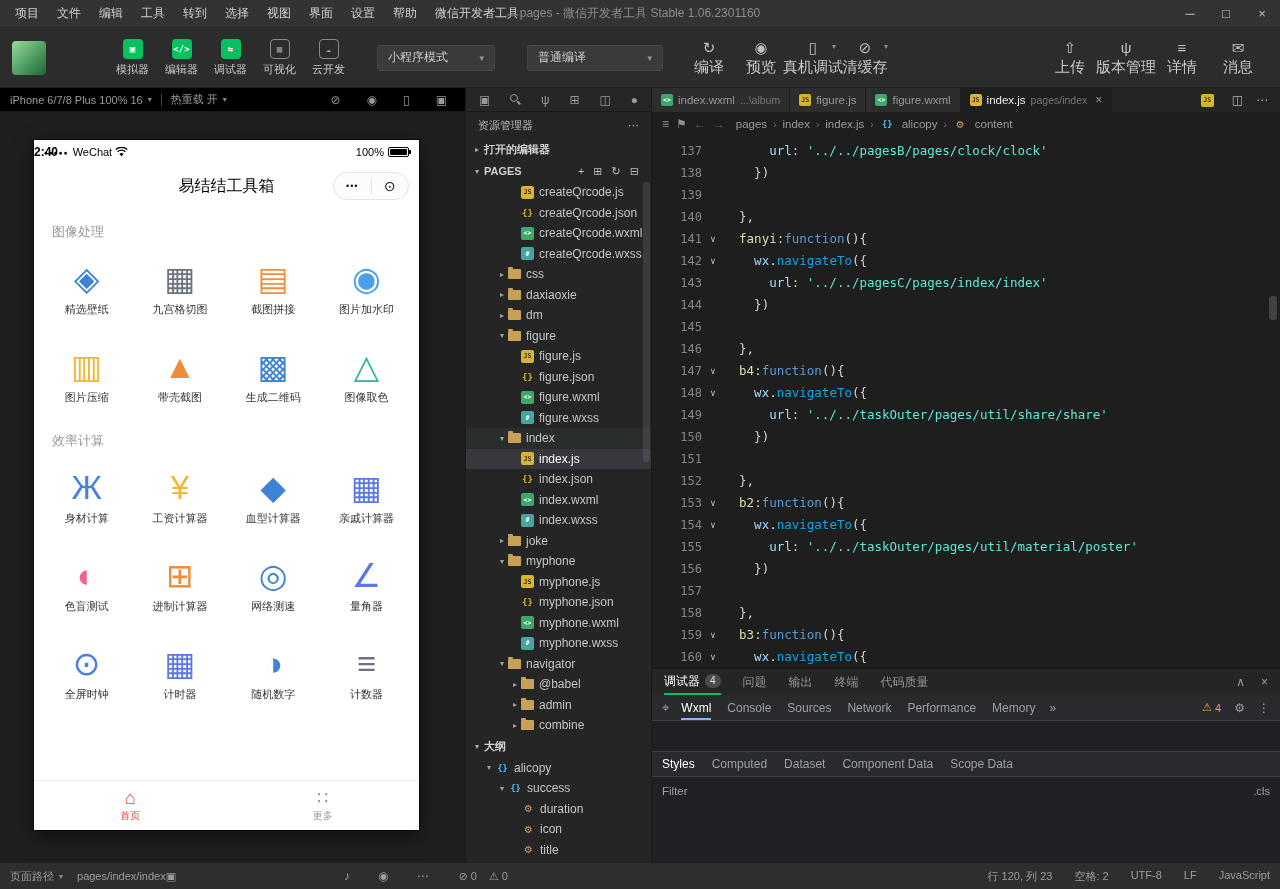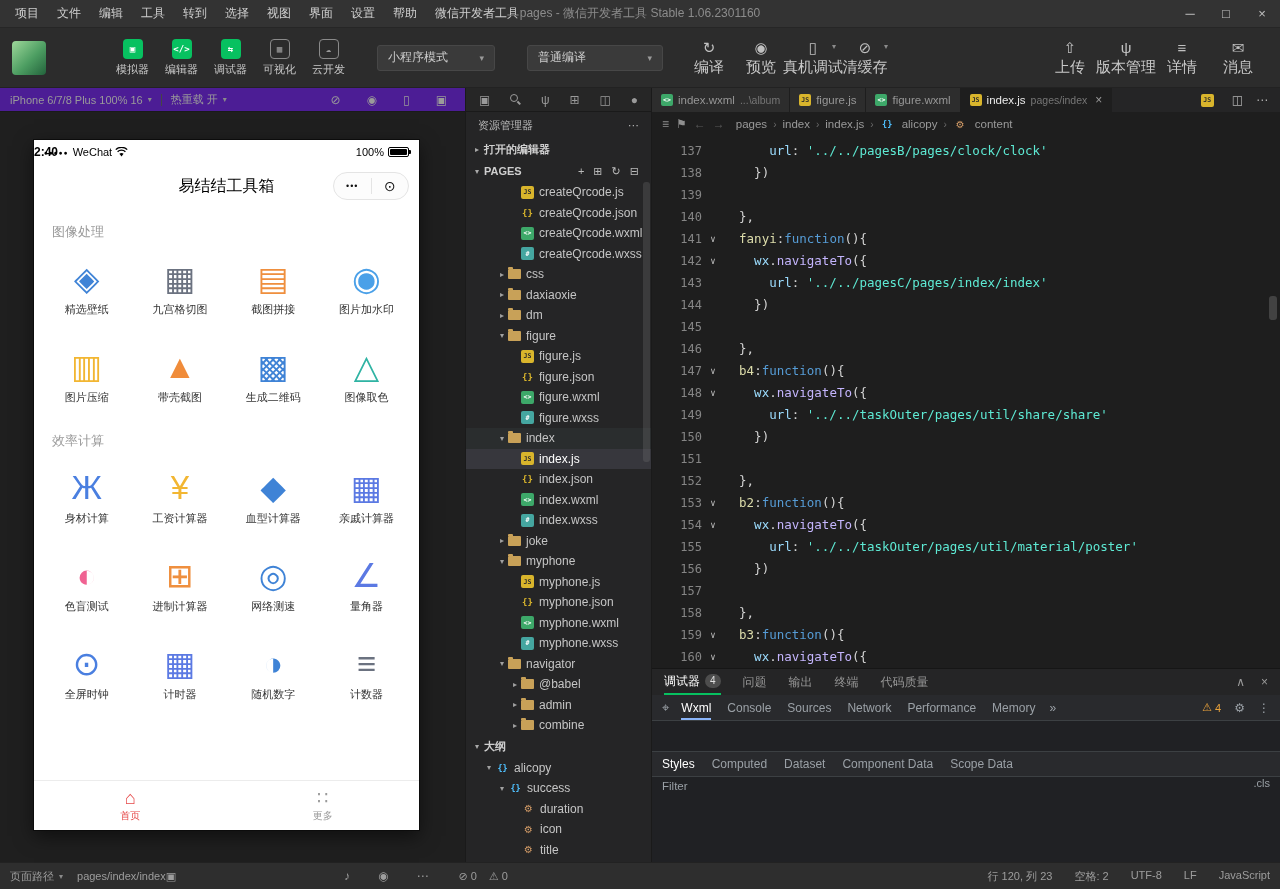--- a/index.html
+++ b/index.html
@@ -31,21 +31,21 @@
   .tb-act .lbl{font-size:15px;white-space:nowrap}
   .tb-act .caret{position:absolute;right:3px;top:3px;font-size:8px;color:#8a8a8a}
   .tb-spacer{flex:1}
   #tb-right{display:flex;gap:4px;padding-right:4px}
 
   
   .main{display:flex;height:774px;flex-shrink:0}
 
   
   .sim-col{width:465px;display:flex;flex-direction:column;background:#1f1f1f;flex-shrink:0}
-  .device-bar{height:24px;background:#4c1d95;display:flex;align-items:center;padding:0 10px;font-size:11px;color:#9a9a9a;border-bottom:1px solid #1a1a1a}
+  .device-bar{height:24px;background:#000000;display:flex;align-items:center;padding:0 10px;font-size:11px;color:#9a9a9a;border-bottom:1px solid #1a1a1a}
   .db-item{display:flex;align-items:center;gap:5px;white-space:nowrap}
   .db-caret{font-size:8px;color:#8a8a8a}
   .db-sep{width:1px;height:12px;background:#454545;margin:0 9px}
   .db-icons{margin-left:auto;display:flex;gap:26px;font-size:12px;color:#9a9a9a;padding-right:8px}
   .sim-area{flex:1;position:relative}
   .phone{position:absolute;left:34px;top:28px;width:385px;height:690px;background:#fff;color:#000;box-shadow:0 0 0 1px #0c0c0c,0 6px 18px rgba(0,0,0,.55);display:flex;flex-direction:column;overflow:hidden}
   .p-status{height:24px;display:flex;align-items:center;padding:0 10px;font-size:11px;position:relative;color:#000;flex-shrink:0}
   .p-sig{font-size:6.5px;letter-spacing:1px}
   .p-carrier{margin-left:4px;font-size:11px}
   .p-wifi{margin-left:3px;display:flex;align-items:center}
@@ -112,21 +112,21 @@
   .nav-ic{color:#8f8f8f;font-size:12px}
   .nav-ic.dis{color:#5a5a5a}
   .crumb-items{display:flex;align-items:center;gap:4px;margin-left:4px}
   .crumb{display:flex;align-items:center;gap:3px}
   .crumb-sep{color:#6a6a6a;font-size:10px;margin:0 2px}
   .code{flex:1;position:relative;overflow:hidden;font-family:"DejaVu Sans Mono","Liberation Mono",monospace;font-size:12.5px;background:#1e1e1e;padding-top:4px}
   .line{display:flex;height:22px;line-height:22px}
   .ln{width:50px;text-align:right;color:#858585;flex-shrink:0;font-size:12px}
   .fold{width:22px;text-align:center;color:#bdbdbd;font-size:9px;flex-shrink:0}
   .toks{white-space:pre}
-  .tk-d{color:#d4d4d4}.tk-p{color:#9cdcfe}.tk-s{color:#5eead4}.tk-k{color:#569cd6}.tk-f{color:#dcdcaa}.tk-v{color:#9cdcfe}.tk-m{color:#c4b5fd}
+  .tk-d{color:#d4d4d4}.tk-p{color:#9cdcfe}.tk-s{color:#5eead4}.tk-k{color:#569cd6}.tk-f{color:#dcdcaa}.tk-v{color:#9cdcfe}.tk-m{color:#0ea5e9}
   .code-sb{position:absolute;right:3px;top:160px;width:8px;height:24px;background:rgba(121,121,121,.4);border-radius:3px}
 
   
   .dbg{height:194px;display:flex;flex-direction:column;border-top:1px solid #161616;flex-shrink:0}
   .dbg-tabs{height:26px;background:#252526;display:flex;align-items:stretch;padding:0 12px;font-size:12px;color:#969696;flex-shrink:0}
   .dbg-tabs-list{display:flex;gap:22px}
   .dbg-tab{display:flex;align-items:center;gap:5px}
   .dbg-tab.active{color:#fff;border-bottom:2px solid #07c160}
   .badge{background:#4d4d4d;color:#e0e0e0;border-radius:8px;padding:0 5px;font-size:10px;line-height:14px}
   .dbg-tabs .ctrl{margin-left:auto;display:flex;gap:16px;color:#9a9a9a;align-items:center}
@@ -134,21 +134,21 @@
   .dt-inspect{display:flex;align-items:center;margin-right:12px;font-size:13px}
   .dt-tabs{display:flex;gap:16px}
   .dt-tab{display:flex;align-items:center}
   .dt-tab.active{color:#fff;box-shadow:inset 0 -2px 0 #8ab4f8}
   .dt-more{display:flex;align-items:center;margin-left:14px}
   .dt-right{margin-left:auto;display:flex;align-items:center;gap:13px}
   .warn{color:#e9a23b;font-size:11px;display:flex;align-items:center;gap:3px}
   .dbg-elems{height:30px;background:#202124;flex-shrink:0}
   .panel-tabs{height:26px;background:#292a2d;display:flex;align-items:center;padding:0 10px;gap:17px;font-size:12px;color:#9aa0a6;border-bottom:1px solid #3c4043;border-top:1px solid #3c4043;flex-shrink:0}
   .pt.active{color:#fff}
-  .filter-row{height:28px;background:#202124;display:flex;padding:0 10px;flex-shrink:0}
+  .filter-row{height:28px;background:#202124;display:flex;align-items:center;padding:0 10px;flex-shrink:0}
   .filter-row input{width:560px;height:17px;background:transparent;border:none;outline:none;color:#ccc;font-size:11.5px;font-family:inherit}
   .filter-row input::placeholder{color:#9aa0a6}
   .cls-btn{margin-left:auto;color:#9aa0a6;font-size:11px}
   .dbg-fill{flex:1;background:#202124}
 
   
   .statusbar{height:27px;background:#2e2e2e;display:flex;align-items:center;padding:0 10px;font-size:11px;color:#9d9d9d;border-top:1px solid #222;flex-shrink:0}
   .sb-left{display:flex;align-items:center;gap:5px}
   .sb-path{display:flex;align-items:center;gap:0;margin-left:14px}
   .sb-icons{display:flex;gap:28px;margin-left:168px;font-size:12px}

